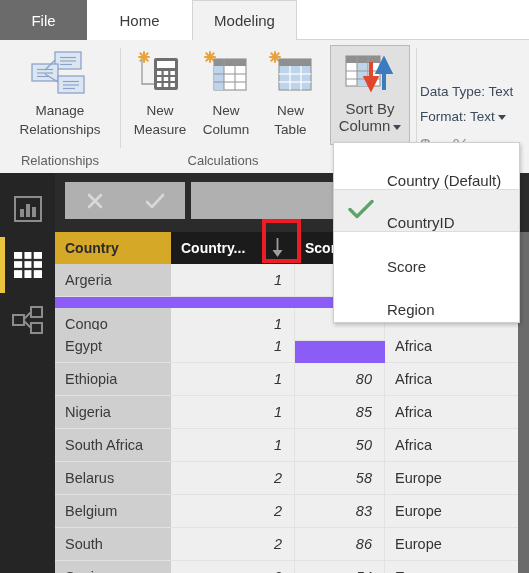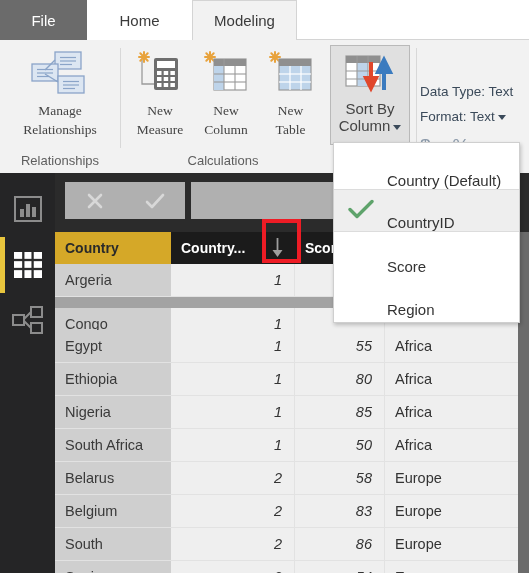--- a/index.html
+++ b/index.html
@@ -103,21 +103,20 @@
     align-items: center;
     justify-content: center;
   }
   .rbtn-label {
     font-size: 13.5px;
     color: #444444;
     text-align: center;
     line-height: 17px;
     margin-top: 2px;
     white-space: nowrap;
-    font-family: Liberation Serif, serif;
   }
 
   
   .sortby-btn {
     position: absolute;
     left: 330px; top: 45px;
     width: 80px; height: 100px;
     background: #e0e0e0;
     border: 1px solid #b9b9b9;
     box-sizing: border-box;
@@ -216,21 +215,21 @@
     width: 320px; height: 37px;
     background: #b0b0b0;
   }
 
   
   .grid {
     position: absolute;
     left: 55px; top: 232px;
     width: 463px; height: 341px;
     overflow: hidden;
-    background: #a3a3a3;
+    background: #8b5cf6;
   }
   .grid-head {
     position: absolute;
     left: 0; top: 0;
     width: 463px; height: 32px;
     background: #1b1b1b;
   }
   .th {
     position: absolute;
     top: 0;
@@ -586,21 +585,20 @@
         </div>
         <div class="row" style="top: 76px; text-align: center;">
           <div class="cell cell-country" style="left: 0px; width: 116px;">Congo</div>
           <div class="cell cell-num" style="left: 116px; width: 124px;">1</div>
           <div class="cell cell-num" style="left: 240px; width: 90px;"></div>
           <div class="cell cell-text" style="left: 330px; width: 133px;"></div>
         </div>
         <div class="row" style="top: 98px;">
           <div class="cell cell-country" style="left: 0px; width: 116px;">Egypt</div>
           <div class="cell cell-num" style="left: 116px; width: 124px;">1</div>
-          <div class="cell cell-num" style="left: 240px; width: 90px;">55</div>
           <div class="cell cell-text" style="left: 330px; width: 133px;">Africa</div>
         </div>
         <div class="row" style="top: 131px;">
           <div class="cell cell-country" style="left: 0px; width: 116px;">Ethiopia</div>
           <div class="cell cell-num" style="left: 116px; width: 124px;">1</div>
           <div class="cell cell-num" style="left: 240px; width: 90px;">80</div>
           <div class="cell cell-text" style="left: 330px; width: 133px;">Africa</div>
         </div>
         <div class="row" style="top: 164px;">
           <div class="cell cell-country" style="left: 0px; width: 116px;">Nigeria</div>

